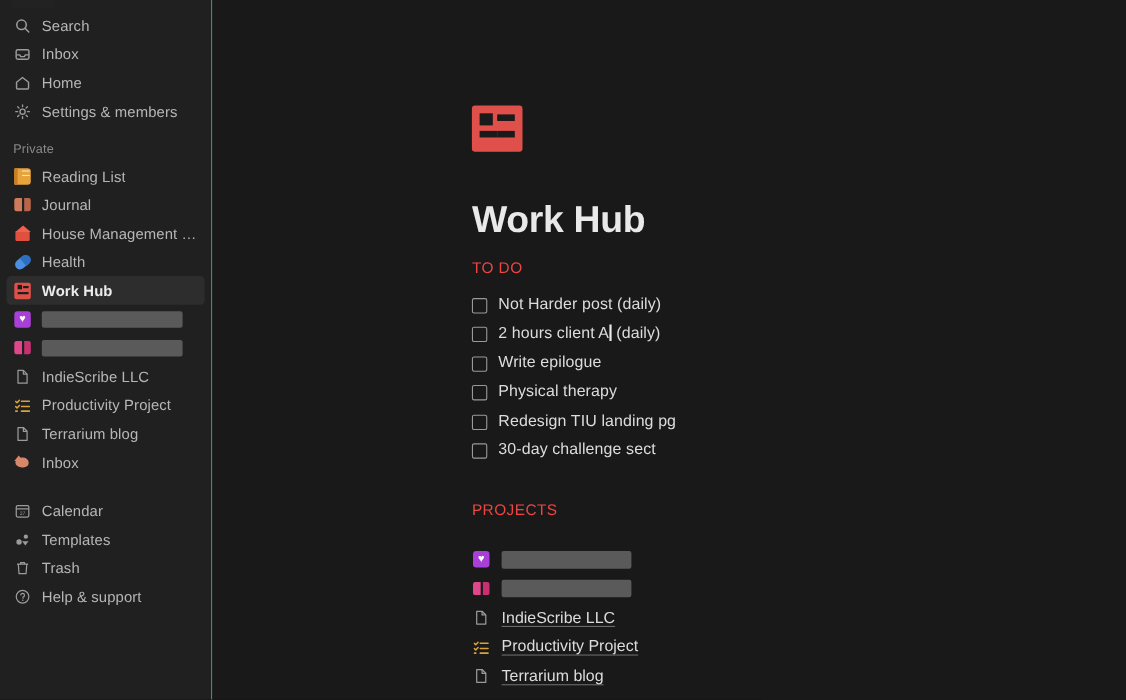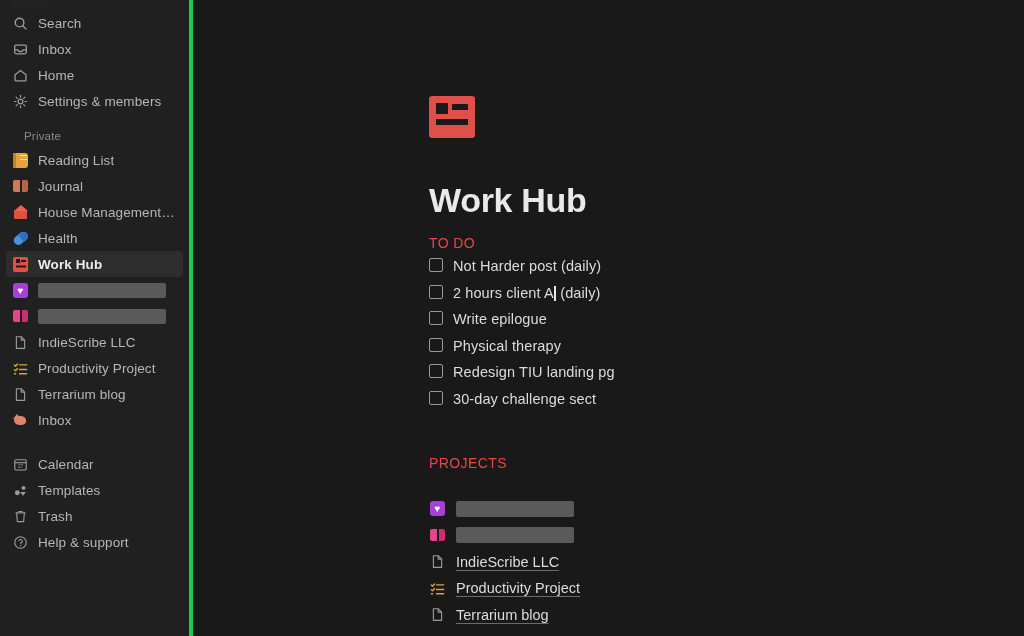--- a/index.html
+++ b/index.html
@@ -16,21 +16,21 @@
     color: #d4d4d4;
     display: flex;
     -webkit-font-smoothing: antialiased;
   }
 
   
   .sidebar {
     width: 193px;
     height: 636px;
     background: #202020;
-    border-right: 4px solid #22c55e;
+    border-right: 1px solid #22c55e;
     padding-top: 10px;
     position: relative;
     flex: 0 0 193px;
   }
 
   .top-sliver {
     position: absolute;
     top: 0; left: 10px;
     width: 40px; height: 8px;
     background: #242424;
@@ -65,21 +65,21 @@
     flex: 0 0 17px;
     display: flex;
     align-items: center;
     justify-content: center;
   }
   .ico svg { display: block; }
 
   .section-label {
     font-size: 11.5px;
     color: #8a8a8a;
-    padding: 0 24px;
+    padding: 0 12px;
     margin-top: 16px;
     margin-bottom: 5px;
     letter-spacing: .2px;
   }
   .gap-md { height: 18px; }
 
   
   .em { width: 15px; height: 15px; position: relative; border-radius: 2px; }
 
   .em-notebook { background: #e8a33d; border-radius: 1px 3px 3px 1px; }
@@ -163,21 +163,21 @@
 
   .block-heading {
     font-size: 14px;
     color: #ef4444;
     letter-spacing: .4px;
     margin-bottom: 7px;
   }
 
   .todo-row {
     display: flex;
-    align-items: flex-start;
+    align-items: flex-end;
     gap: 10px;
     height: 26.5px;
   }
 
   .checkbox {
     width: 14px; height: 14px;
     flex: 0 0 14px;
     border: 1.6px solid #9a9a9a;
     border-radius: 2px;
     background: transparent;

